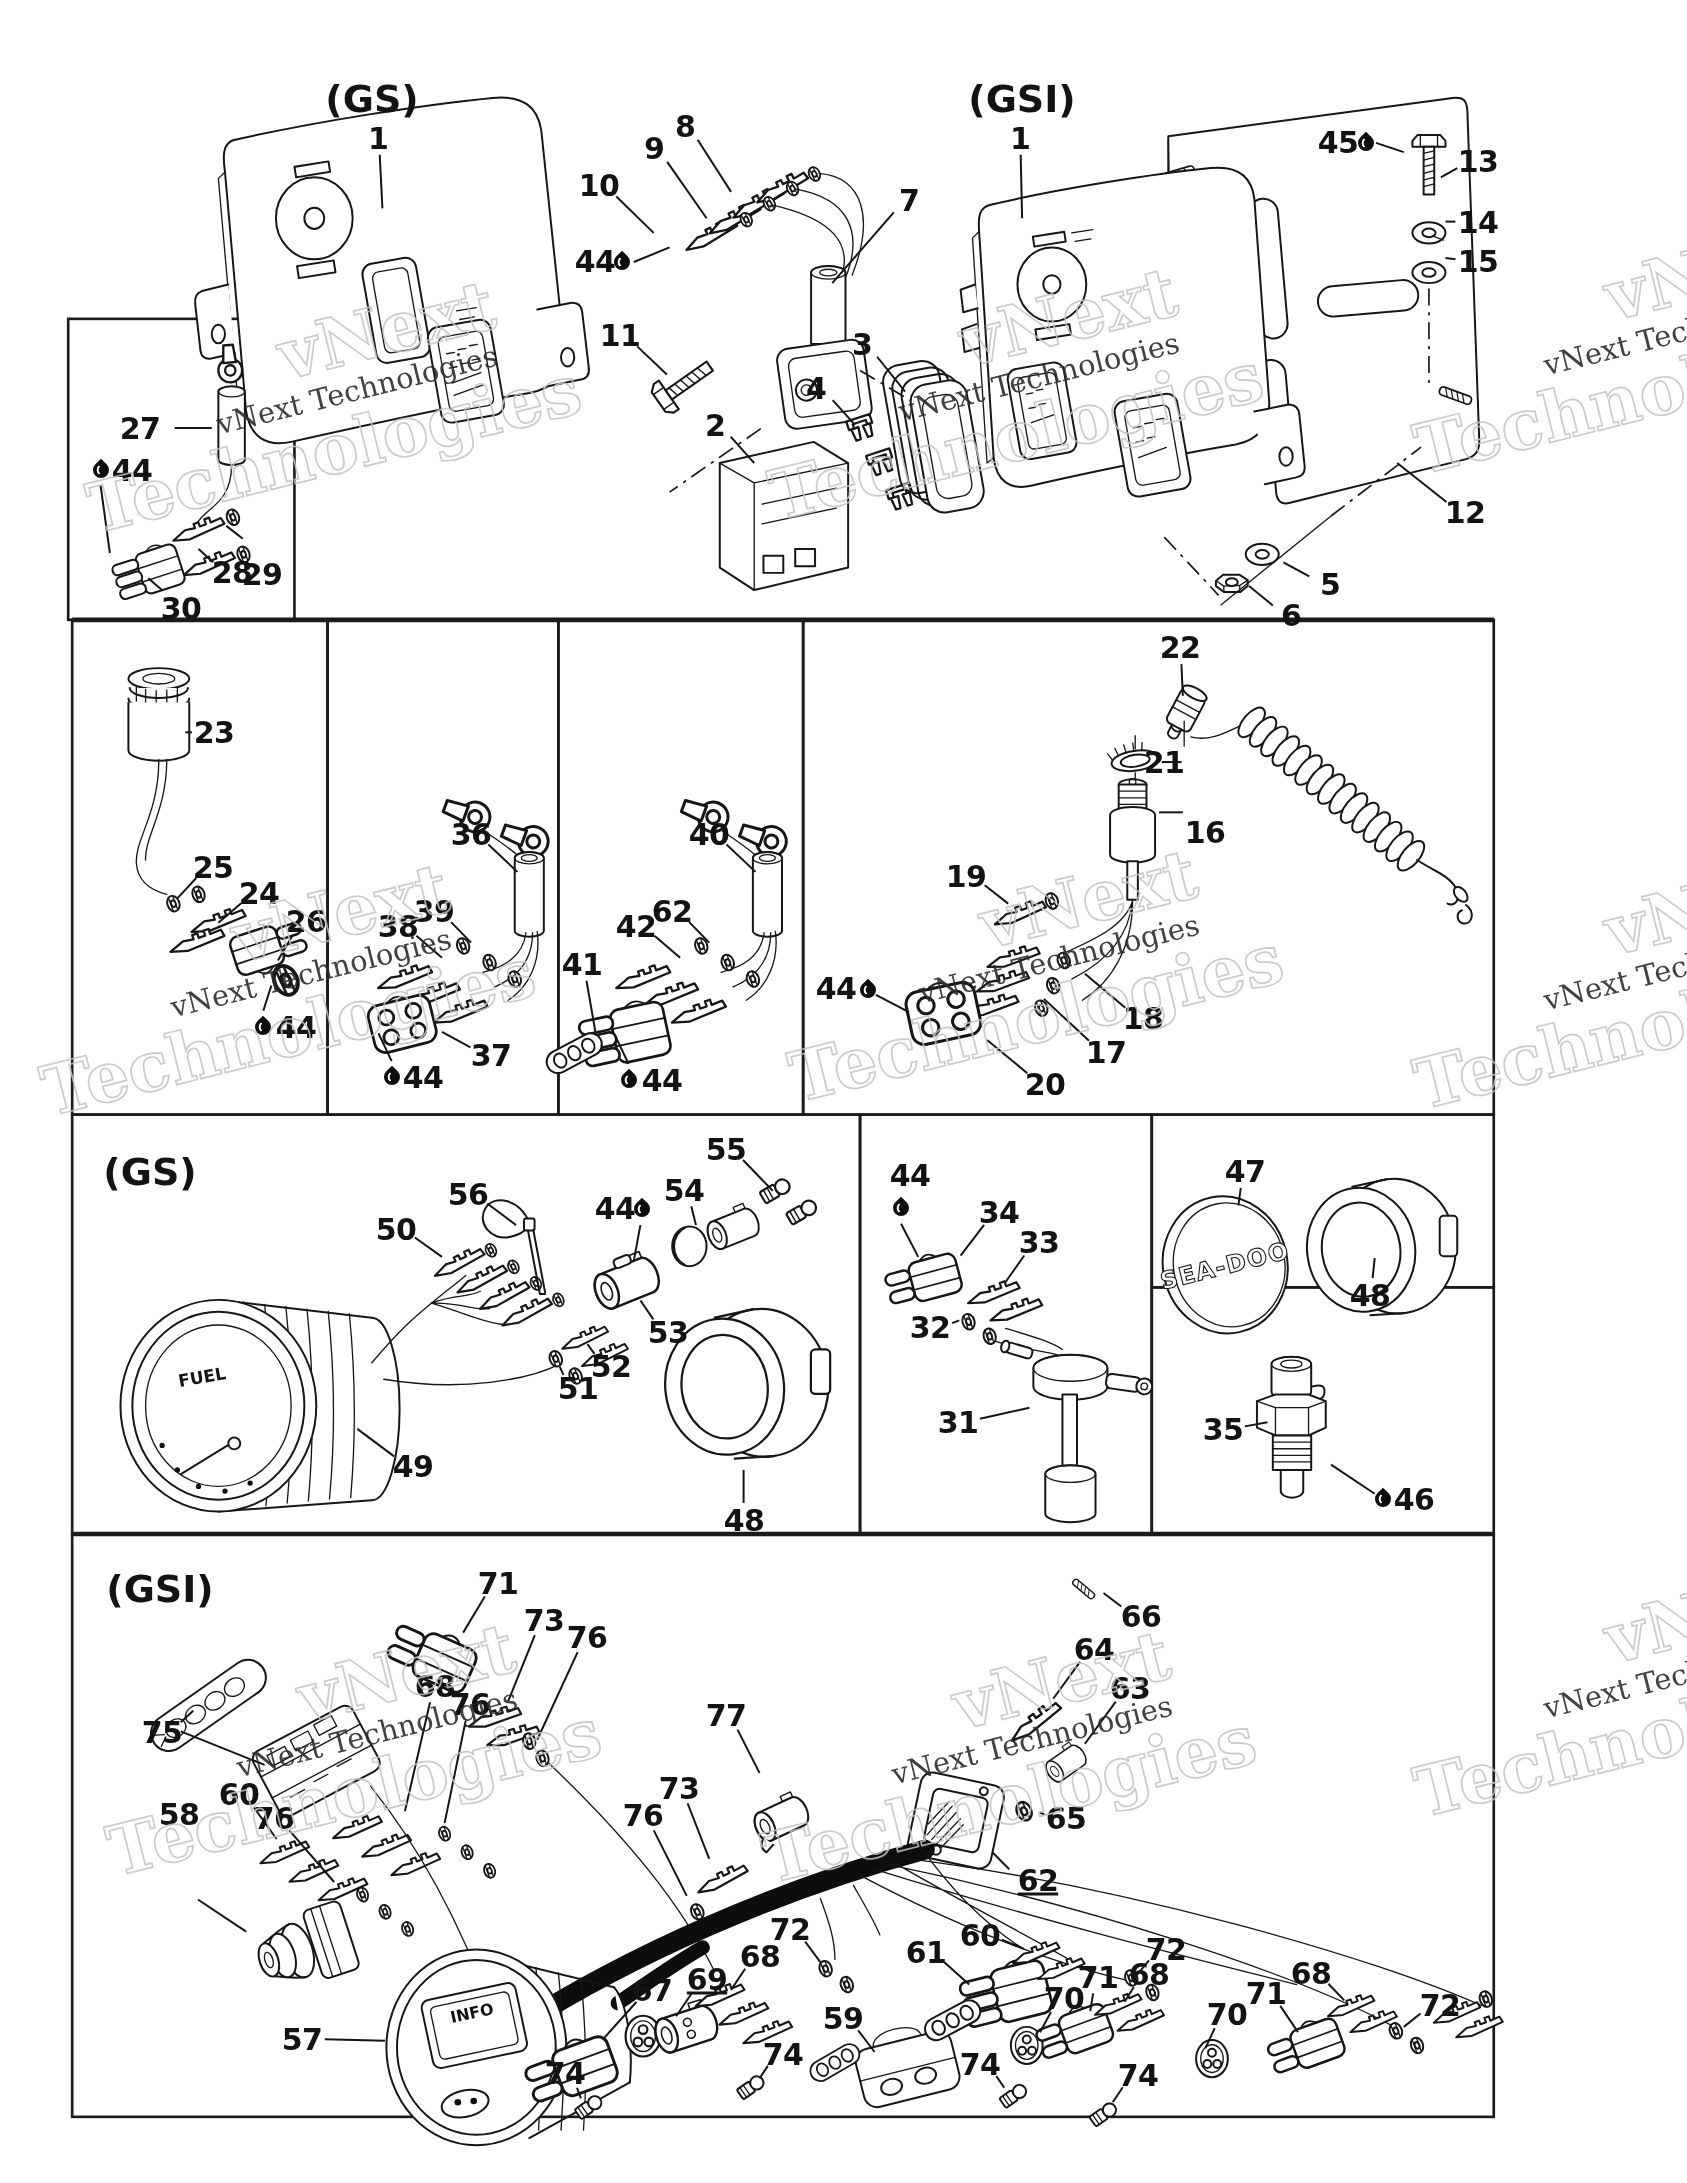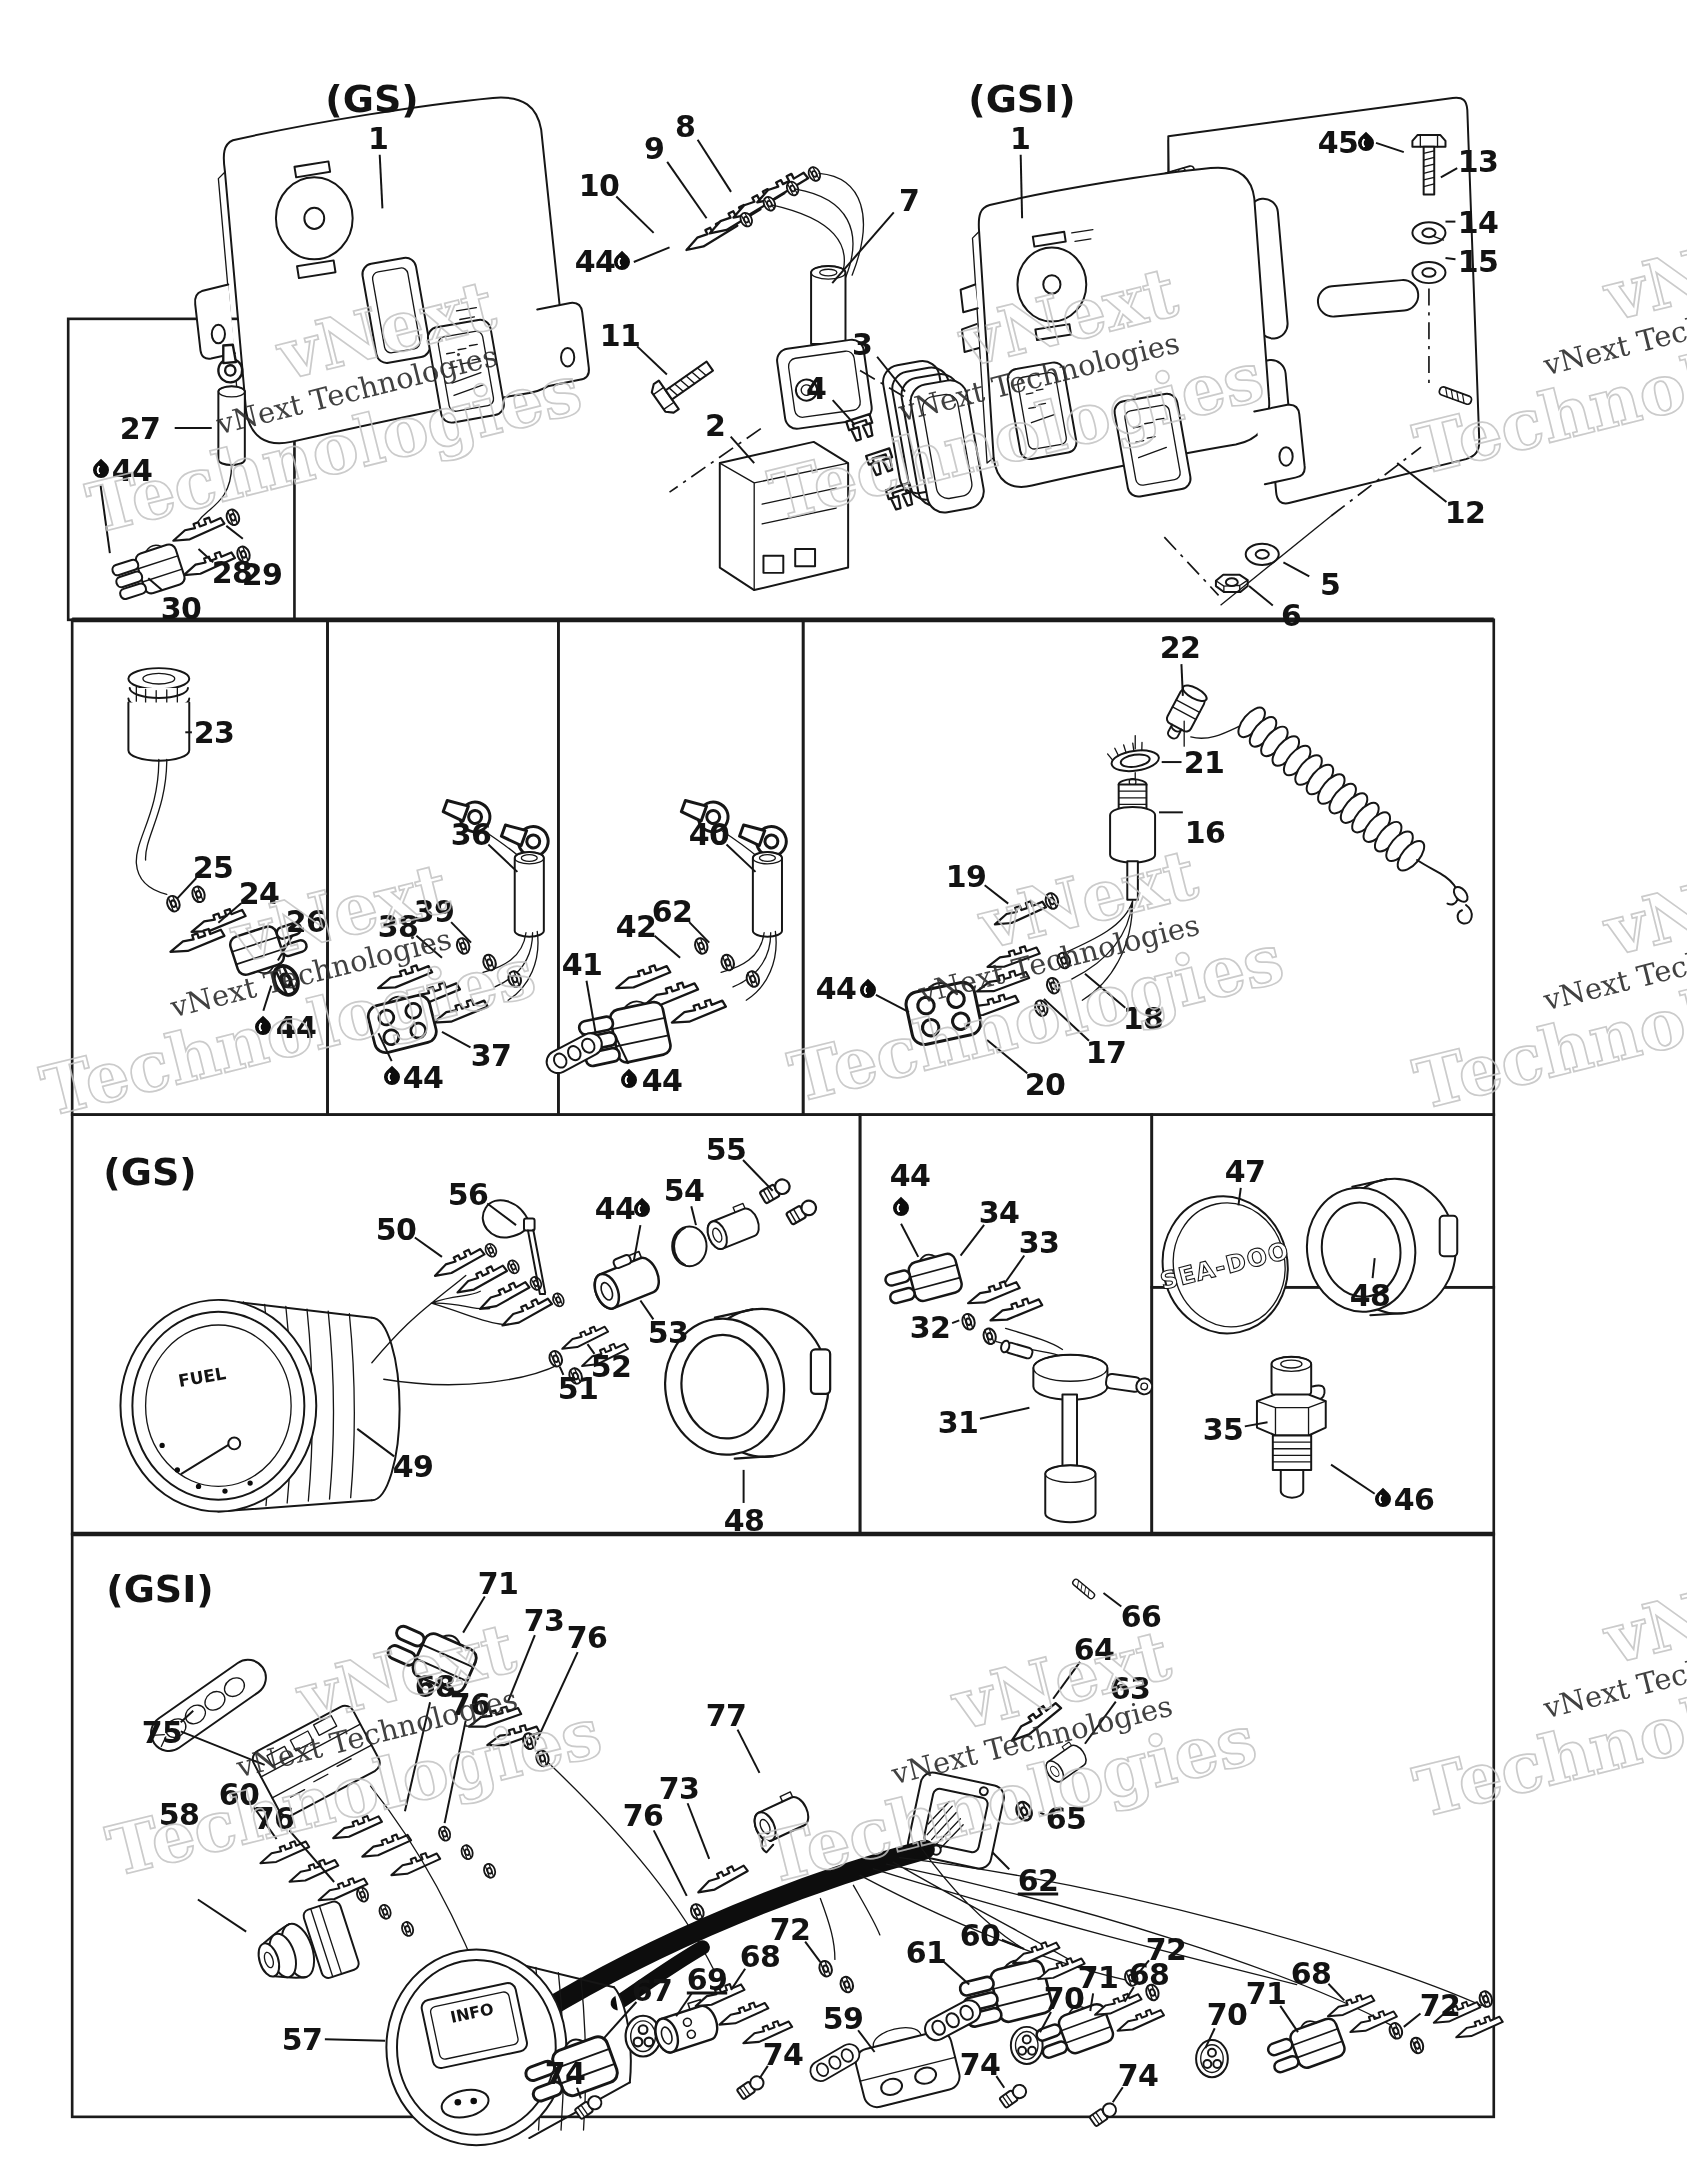--- a/index.html
+++ b/index.html
@@ -716,21 +716,21 @@
       <div class="co" style="left: 434px; top: 911px;">39</div>
       <div class="co" style="left: 398px; top: 926px;">38</div>
       <div class="co" style="left: 491px; top: 1055px;">37</div>
       <div class="co" style="left: 423px; top: 1077px;">44</div>
       <div class="co" style="left: 709px; top: 834px;">40</div>
       <div class="co" style="left: 672px; top: 911px;">62</div>
       <div class="co" style="left: 636px; top: 926px;">42</div>
       <div class="co" style="left: 582px; top: 964px;">41</div>
       <div class="co" style="left: 662px; top: 1080px;">44</div>
       <div class="co" style="left: 1180px; top: 647px;">22</div>
-      <div class="co" style="left: 1204px; top: 762px;">21</div>
+      <div class="co" style="left: 1164px; top: 762px;">21</div>
       <div class="co" style="left: 1205px; top: 832px;">16</div>
       <div class="co" style="left: 966px; top: 876px;">19</div>
       <div class="co" style="left: 1143px; top: 1018px;">18</div>
       <div class="co" style="left: 1106px; top: 1052px;">17</div>
       <div class="co" style="left: 1045px; top: 1084px;">20</div>
       <div class="co" style="left: 836px; top: 988px;">44</div>
       <div class="co" style="left: 726px; top: 1149px;">55</div>
       <div class="co" style="left: 468px; top: 1194px;">56</div>
       <div class="co" style="left: 615px; top: 1208px;">44</div>
       <div class="co" style="left: 684px; top: 1190px;">54</div>

